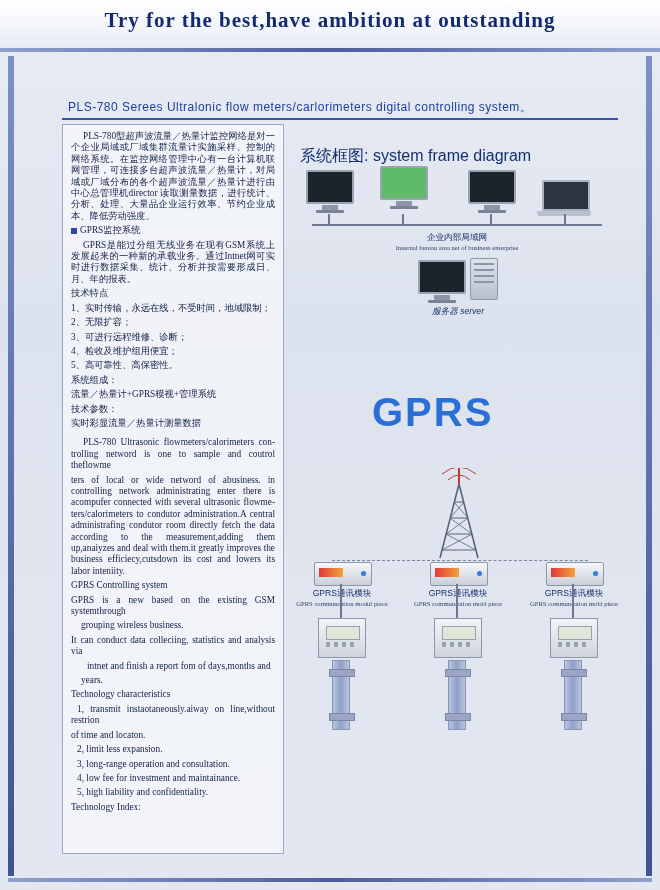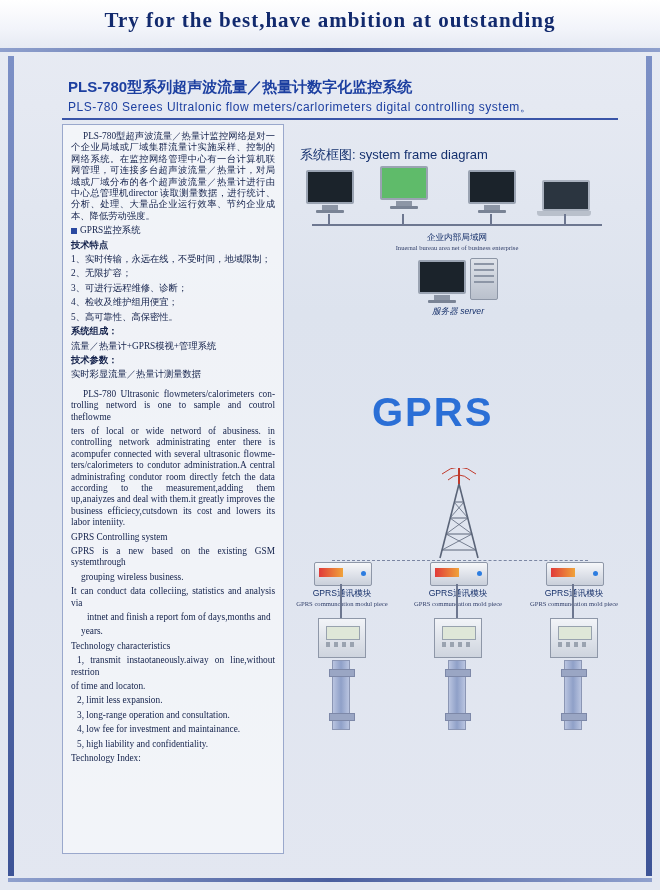--- a/index.html
+++ b/index.html
@@ -76,37 +76,36 @@
     font-family:"Liberation Serif", serif;
   }
   .indent{text-indent:12px;}
   .head-cn{
     color:#1b3f9e;font-weight:normal;font-size:9.6px;margin:4px 0 2px 0;
     font-family:"Liberation Sans", sans-serif;
   }
   .head-purple{
     color:#7a3fa0;font-size:9.4px;margin:4px 0 2px 0;
     font-family:"Liberation Sans", sans-serif;
-    font-weight:bold;
   }
   .head-en{
     color:#9a3fb0;font-size:9.2px;margin:4px 0 2px 0;
     font-family:"Liberation Serif", serif;
   }
   .bullet-sq{
     display:inline-block;width:6px;height:6px;background:#2a49a0;
     margin-right:3px;vertical-align:middle;
   }
 
   
   .diagram{
     position:absolute;left:292px;top:128px;width:330px;height:726px;
   }
   .diagram-label{
-    position:absolute;left:8px;top:18px;font-size:13px;color:#14306e;
+    position:absolute;left:8px;top:18px;font-size:16px;color:#14306e;
     font-family:"Liberation Sans", sans-serif;
   }
   .gprs-big{
     position:absolute;left:80px;top:262px;
     font-family:"Liberation Sans", sans-serif;
     font-weight:bold;font-size:40px;color:#2b6fd6;letter-spacing:2px;
   }
 
   
   .monitor{position:absolute;}
@@ -196,30 +195,30 @@
 <div class="page">
 
   <div class="banner">
     <div class="banner-title">Try for the best,have ambition at outstanding</div>
   </div>
   <div class="rule-top"></div>
   <div class="left-strip"></div>
   <div class="right-strip"></div>
   <div class="bottom-rule"></div>
 
-  <div class="doc-title">PLS-780型系列超声波流量／热量计数字化监控系统</div>
   <div class="doc-subtitle">PLS-780 Serees Ultralonic flow meters/carlorimeters digital controlling system。</div>
   <div class="title-underline"></div>
 
   <div class="textbox">
     <p class="indent">PLS-780型超声波流量／热量计监控网络是对一个企业局域或厂域集群流量计实施采样、控制的网络系统。在监控网络管理中心有一台计算机联网管理，可连接多台超声波流量／热量计，对局域或厂域分布的各个超声波流量／热量计进行由中心总管理机director 读取测量数据，进行统计、分析、处理、大量品企业运行效率、节约企业成本、降低劳动强度。</p>
 
     <p class="head-cn">
       <span class="bullet-sq"></span><span>GPRS监控系统</span>
     </p>
+    <p class="indent">GPRS是能过分组无线业务在现有GSM系统上发展起来的一种新的承载业务。通过Intnet网可实时进行数据采集、统计、分析并按需要形成日、月、年的报表。</p>
 
     <p class="head-purple">技术特点</p>
     <p>1、实时传输，永远在线，不受时间，地域限制；</p>
     <p>2、无限扩容；</p>
     <p>3、可进行远程维修、诊断；</p>
     <p>4、检收及维护组用便宜；</p>
     <p>5、高可靠性、高保密性。</p>
 
     <p class="head-purple">
       <span>系统组成：</span>

